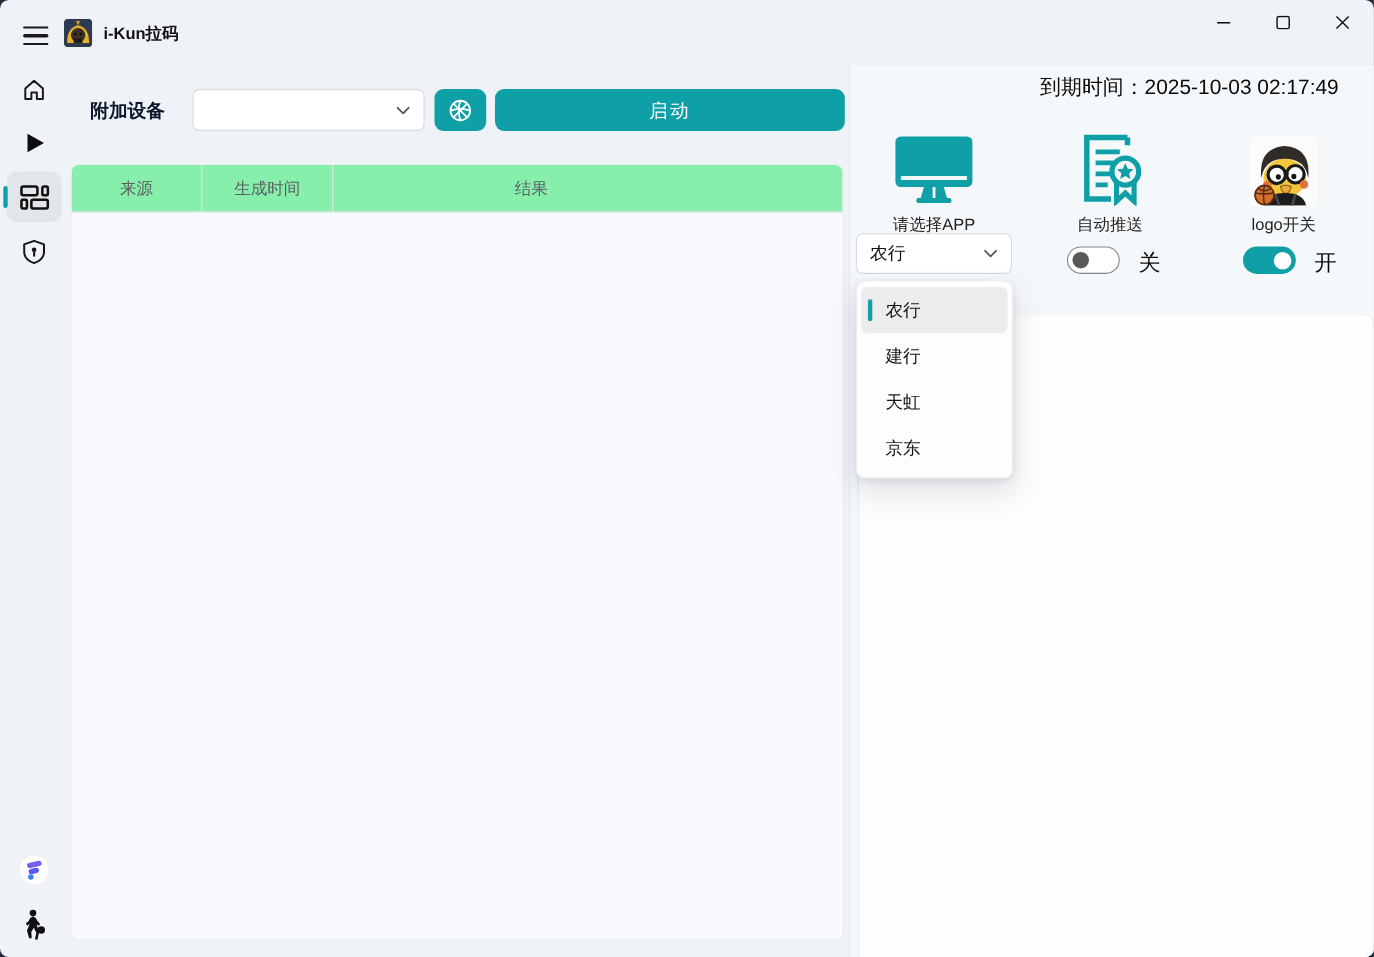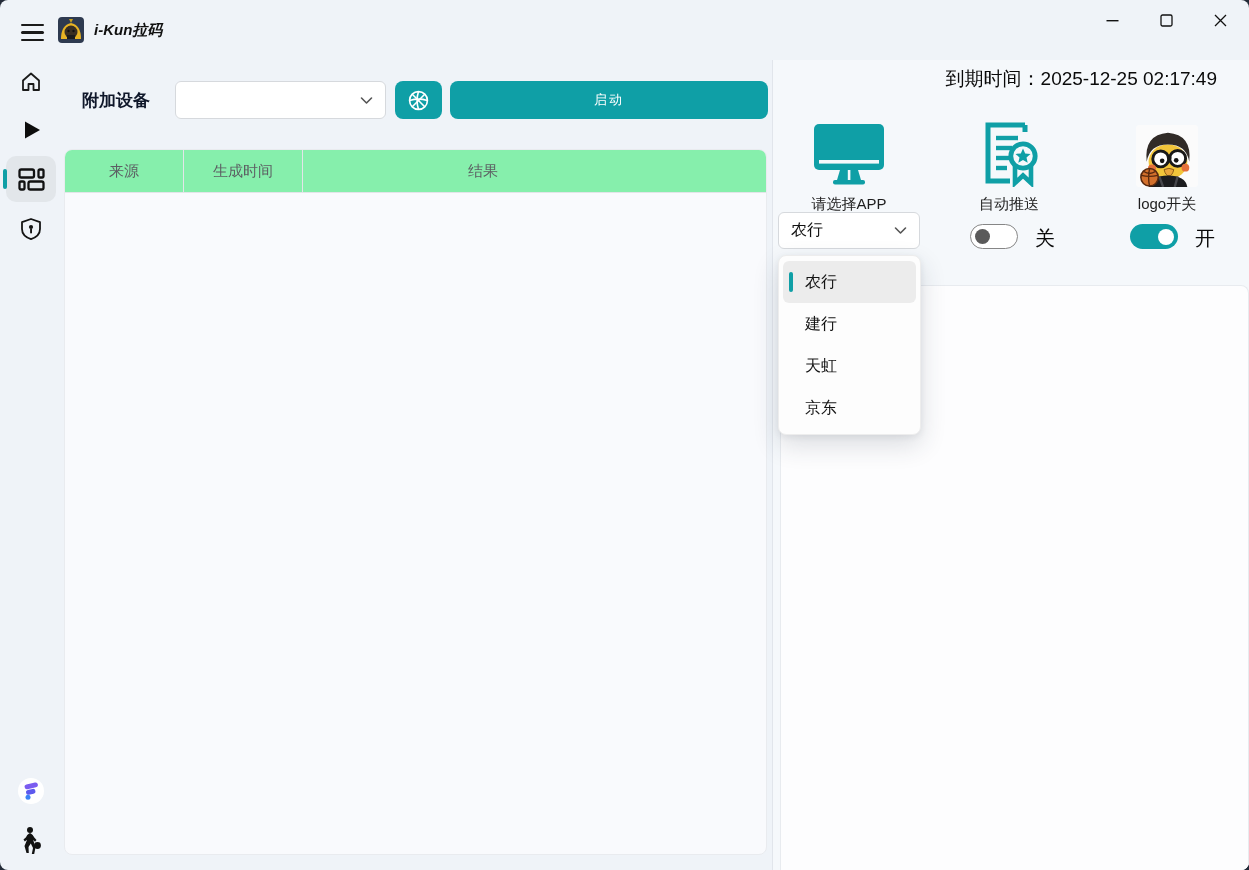--- a/index.html
+++ b/index.html
@@ -17,21 +17,21 @@
   }
   .window{position:relative;width:1249px;height:870px;background:var(--panel-bg);
     border-radius:8px;overflow:hidden;}
 
   
   .titlebar{position:absolute;top:0;left:0;right:0;height:60px;display:flex;align-items:center;}
   .hamburger{width:40px;height:36px;margin-left:12px;display:flex;flex-direction:column;
     justify-content:center;gap:5px;align-items:center;cursor:pointer;border-radius:6px;}
   .hamburger i{display:block;width:23px;height:2.4px;background:#1a1a1a;border-radius:2px;}
   .app-logo{width:26px;height:26px;border-radius:4px;margin-left:6px;overflow:hidden;flex:none;}
-  .win-title{font-size:15px;font-weight:700;margin-left:10px;color:#101010;font-style:italic;}
+  .win-title{font-size:15px;font-weight:700;margin-left:10px;color:#101010;}
   .win-controls{position:absolute;top:0;right:2px;height:40px;display:flex;}
   .win-btn{width:54px;height:40px;display:flex;align-items:center;justify-content:center;cursor:pointer;}
 
   
   .sidebar{position:absolute;left:0;top:60px;bottom:0;width:62px;}
   .side-item{position:absolute;left:9px;width:44px;height:44px;display:flex;align-items:center;
     justify-content:center;border-radius:10px;cursor:pointer;}
   .side-item.active{left:6px;width:50px;height:46px;background:#e2e6ea;}
   .active-bar{position:absolute;left:-3px;top:13px;width:4px;height:20px;background:var(--accent);border-radius:3px;}
   .side-bottom{position:absolute;left:9px;width:44px;height:44px;display:flex;align-items:center;justify-content:center;cursor:pointer;}
@@ -39,21 +39,21 @@
   
   .main{position:absolute;left:62px;top:60px;width:710px;bottom:0;}
   .device-label{position:absolute;left:20px;top:29px;font-size:17px;font-weight:700;color:#0f172a;}
   .device-select{position:absolute;left:113px;top:21px;width:211px;height:38px;background:#fff;
     border:1px solid #d6d9dd;border-radius:6px;display:flex;align-items:center;
     padding:0 12px;cursor:pointer;font-size:15px;}
   .device-select .chev{margin-left:auto;}
   .ball-btn{position:absolute;left:333px;top:21px;width:47px;height:38px;background:var(--accent);
     border:none;border-radius:8px;display:flex;align-items:center;justify-content:center;cursor:pointer;}
   .launch-btn{position:absolute;left:388px;top:21px;width:318px;height:38px;background:var(--accent);
-    border:none;border-radius:8px;color:#fff;font-size:13px;display:flex;align-items:center;
+    border:none;border-radius:8px;color:#fff;font-size:17px;display:flex;align-items:center;
     justify-content:center;cursor:pointer;font-family:inherit;letter-spacing:2px;}
   .table-card{position:absolute;left:2px;top:89px;width:703px;height:706px;background:#f9fafd;
     border:1px solid #e9ebef;border-radius:8px;overflow:hidden;}
   .table-head{display:flex;height:43px;background:#86efac;border-bottom:1px solid #e3e5e9;}
   .th{display:flex;align-items:center;justify-content:center;font-size:15px;color:#5c5f63;
     border-right:1px solid #e3e5e9;}
   .th:last-child{border-right:none;}
   .th.c-source{width:119px;} .th.c-time{width:119px;} .th.c-result{width:360px;} .th.c-amount{width:104px;}
   .table-body{height:662px;}
 
@@ -222,21 +222,21 @@
         <div class="th c-result">结果</div>
       </div>
       <div class="table-body"></div>
     </div>
   </div>
 
   <div class="divider"></div>
 
   <div class="rightpanel">
     <div class="expiry">
-      <span>到期时间：</span><span>2025-12-25 02:17:49</span>
+      <span>到期时间：</span><span>2025-10-03 02:17:49</span>
     </div>
 
     <div class="feature feat-app">
       <div class="feat-icon-box">
         <svg width="74" height="64" viewBox="0 0 74 64">
           <rect x="2" y="1" width="70" height="46" rx="5" fill="#0f9fa6"></rect>
           <rect x="7" y="37" width="60" height="3.6" fill="#f5f8fb"></rect>
           <path d="M28 47 L46 47 L49 57 L25 57 Z" fill="#0f9fa6"></path>
           <rect x="35.8" y="47" width="2.6" height="10" fill="#f5f8fb"></rect>
           <rect x="21" y="57" width="32" height="4.5" rx="2" fill="#0f9fa6"></rect>

